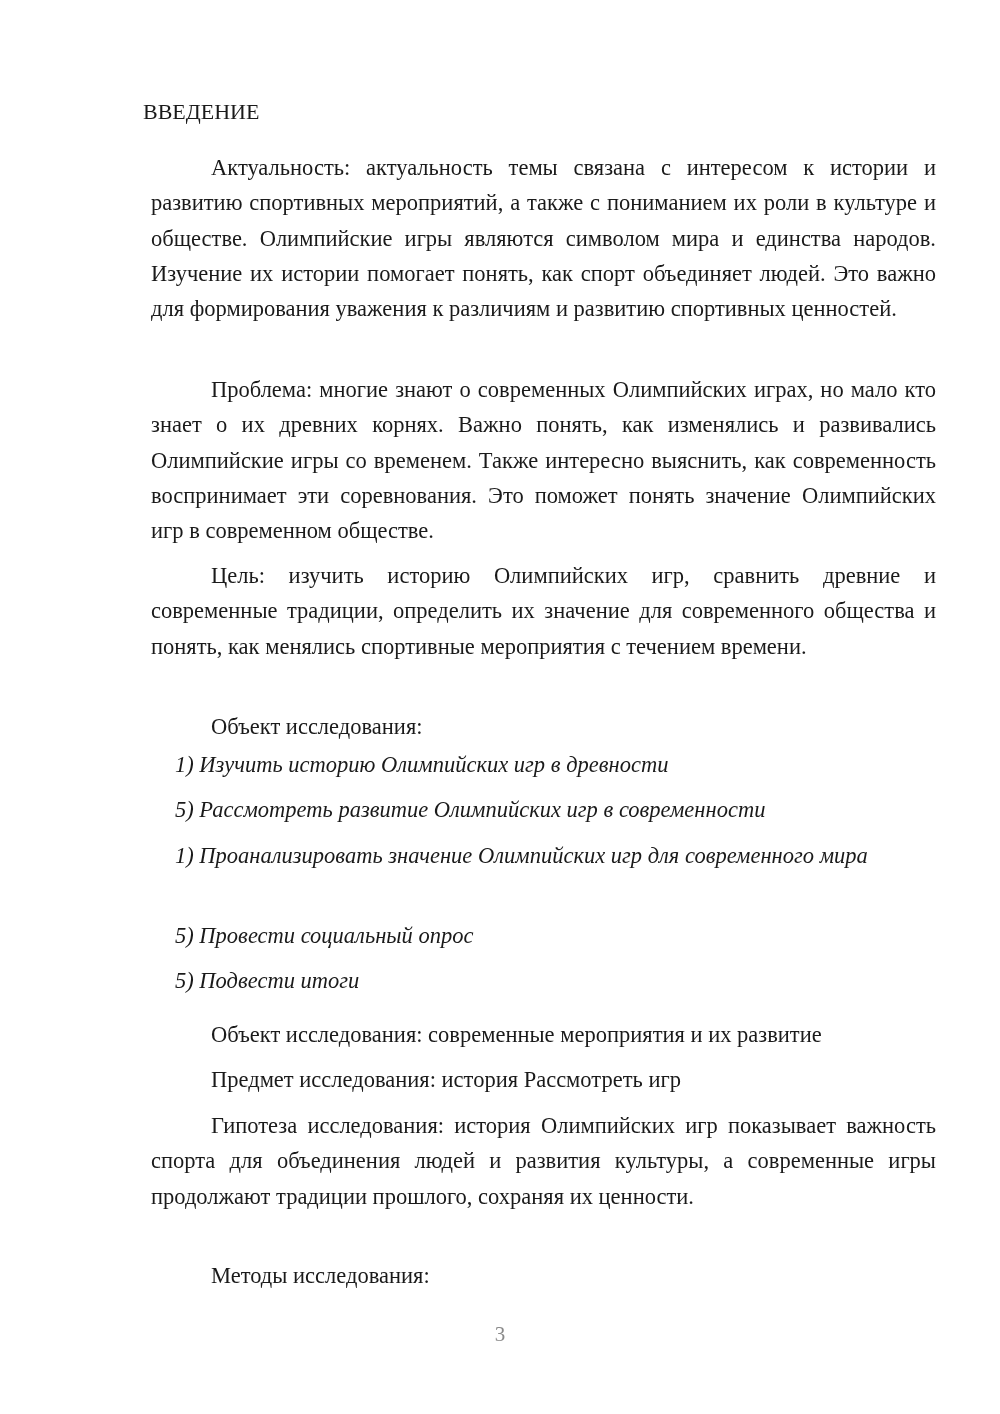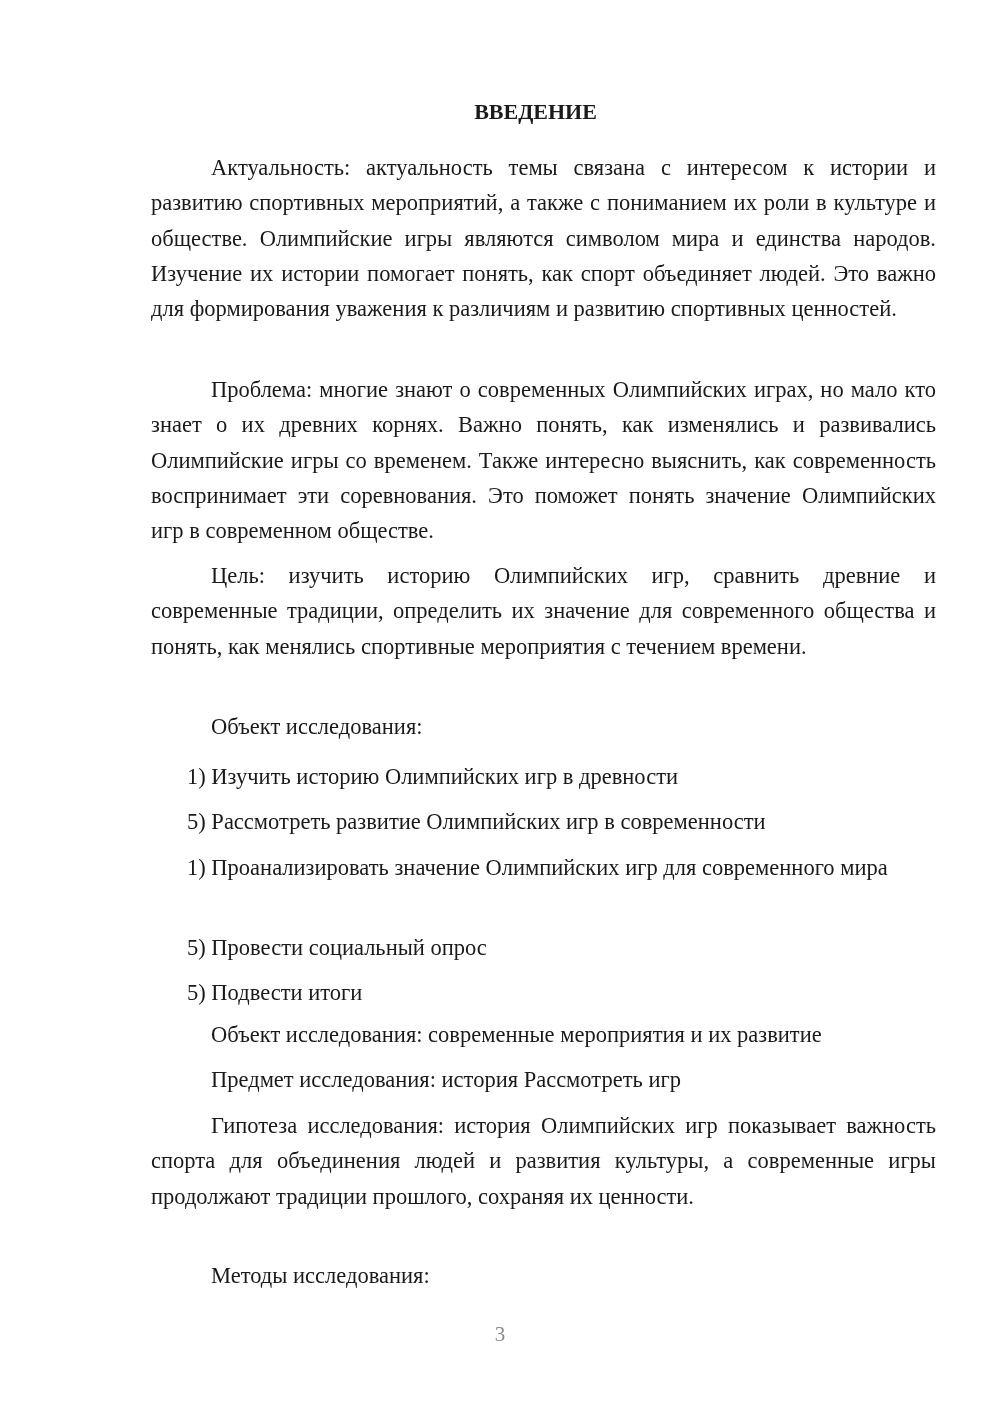--- a/index.html
+++ b/index.html
@@ -3,30 +3,30 @@
 <meta charset="utf-8">
 <style>
   html, body { margin: 0; padding: 0; background: #ffffff; }
   body { width: 1000px; height: 1414px; position: relative; overflow: hidden; }
   .page {
     position: absolute; left: 143px; top: 0; width: 785px;
     font-family: "Liberation Serif", "DejaVu Serif", serif;
     font-size: 22.5px; color: #1a1a1a; line-height: 35.3px;
   }
   .title {
-    position: absolute; top: 94px; left: 0; width: 785px; text-align: center;
-    font-weight: bold; font-size: 22px;
+    position: absolute; top: 94px; left: 0; width: 785px; 
+    font-weight: normal; font-size: 22px;
   }
   .para {
     position: absolute; left: 0; width: 785px; margin: 8px;
     text-align: justify; text-indent: 60px;
   }
   .item {
-    position: absolute; left: 0; width: 785px; margin: 12px;
-    text-align: justify; text-indent: 32px;
+    position: absolute; left: 0; width: 785px; margin: 0;
+    text-align: justify; text-indent: 32px; font-style: italic;
   }
   .pagenum {
     position: absolute; top: 1322px; left: 0; width: 1000px; text-align: center;
     font-family: "Liberation Serif", "DejaVu Serif", serif;
     font-size: 21px; color: #8a8a8a;
   }
 </style>
 </head>
 <body>
 

